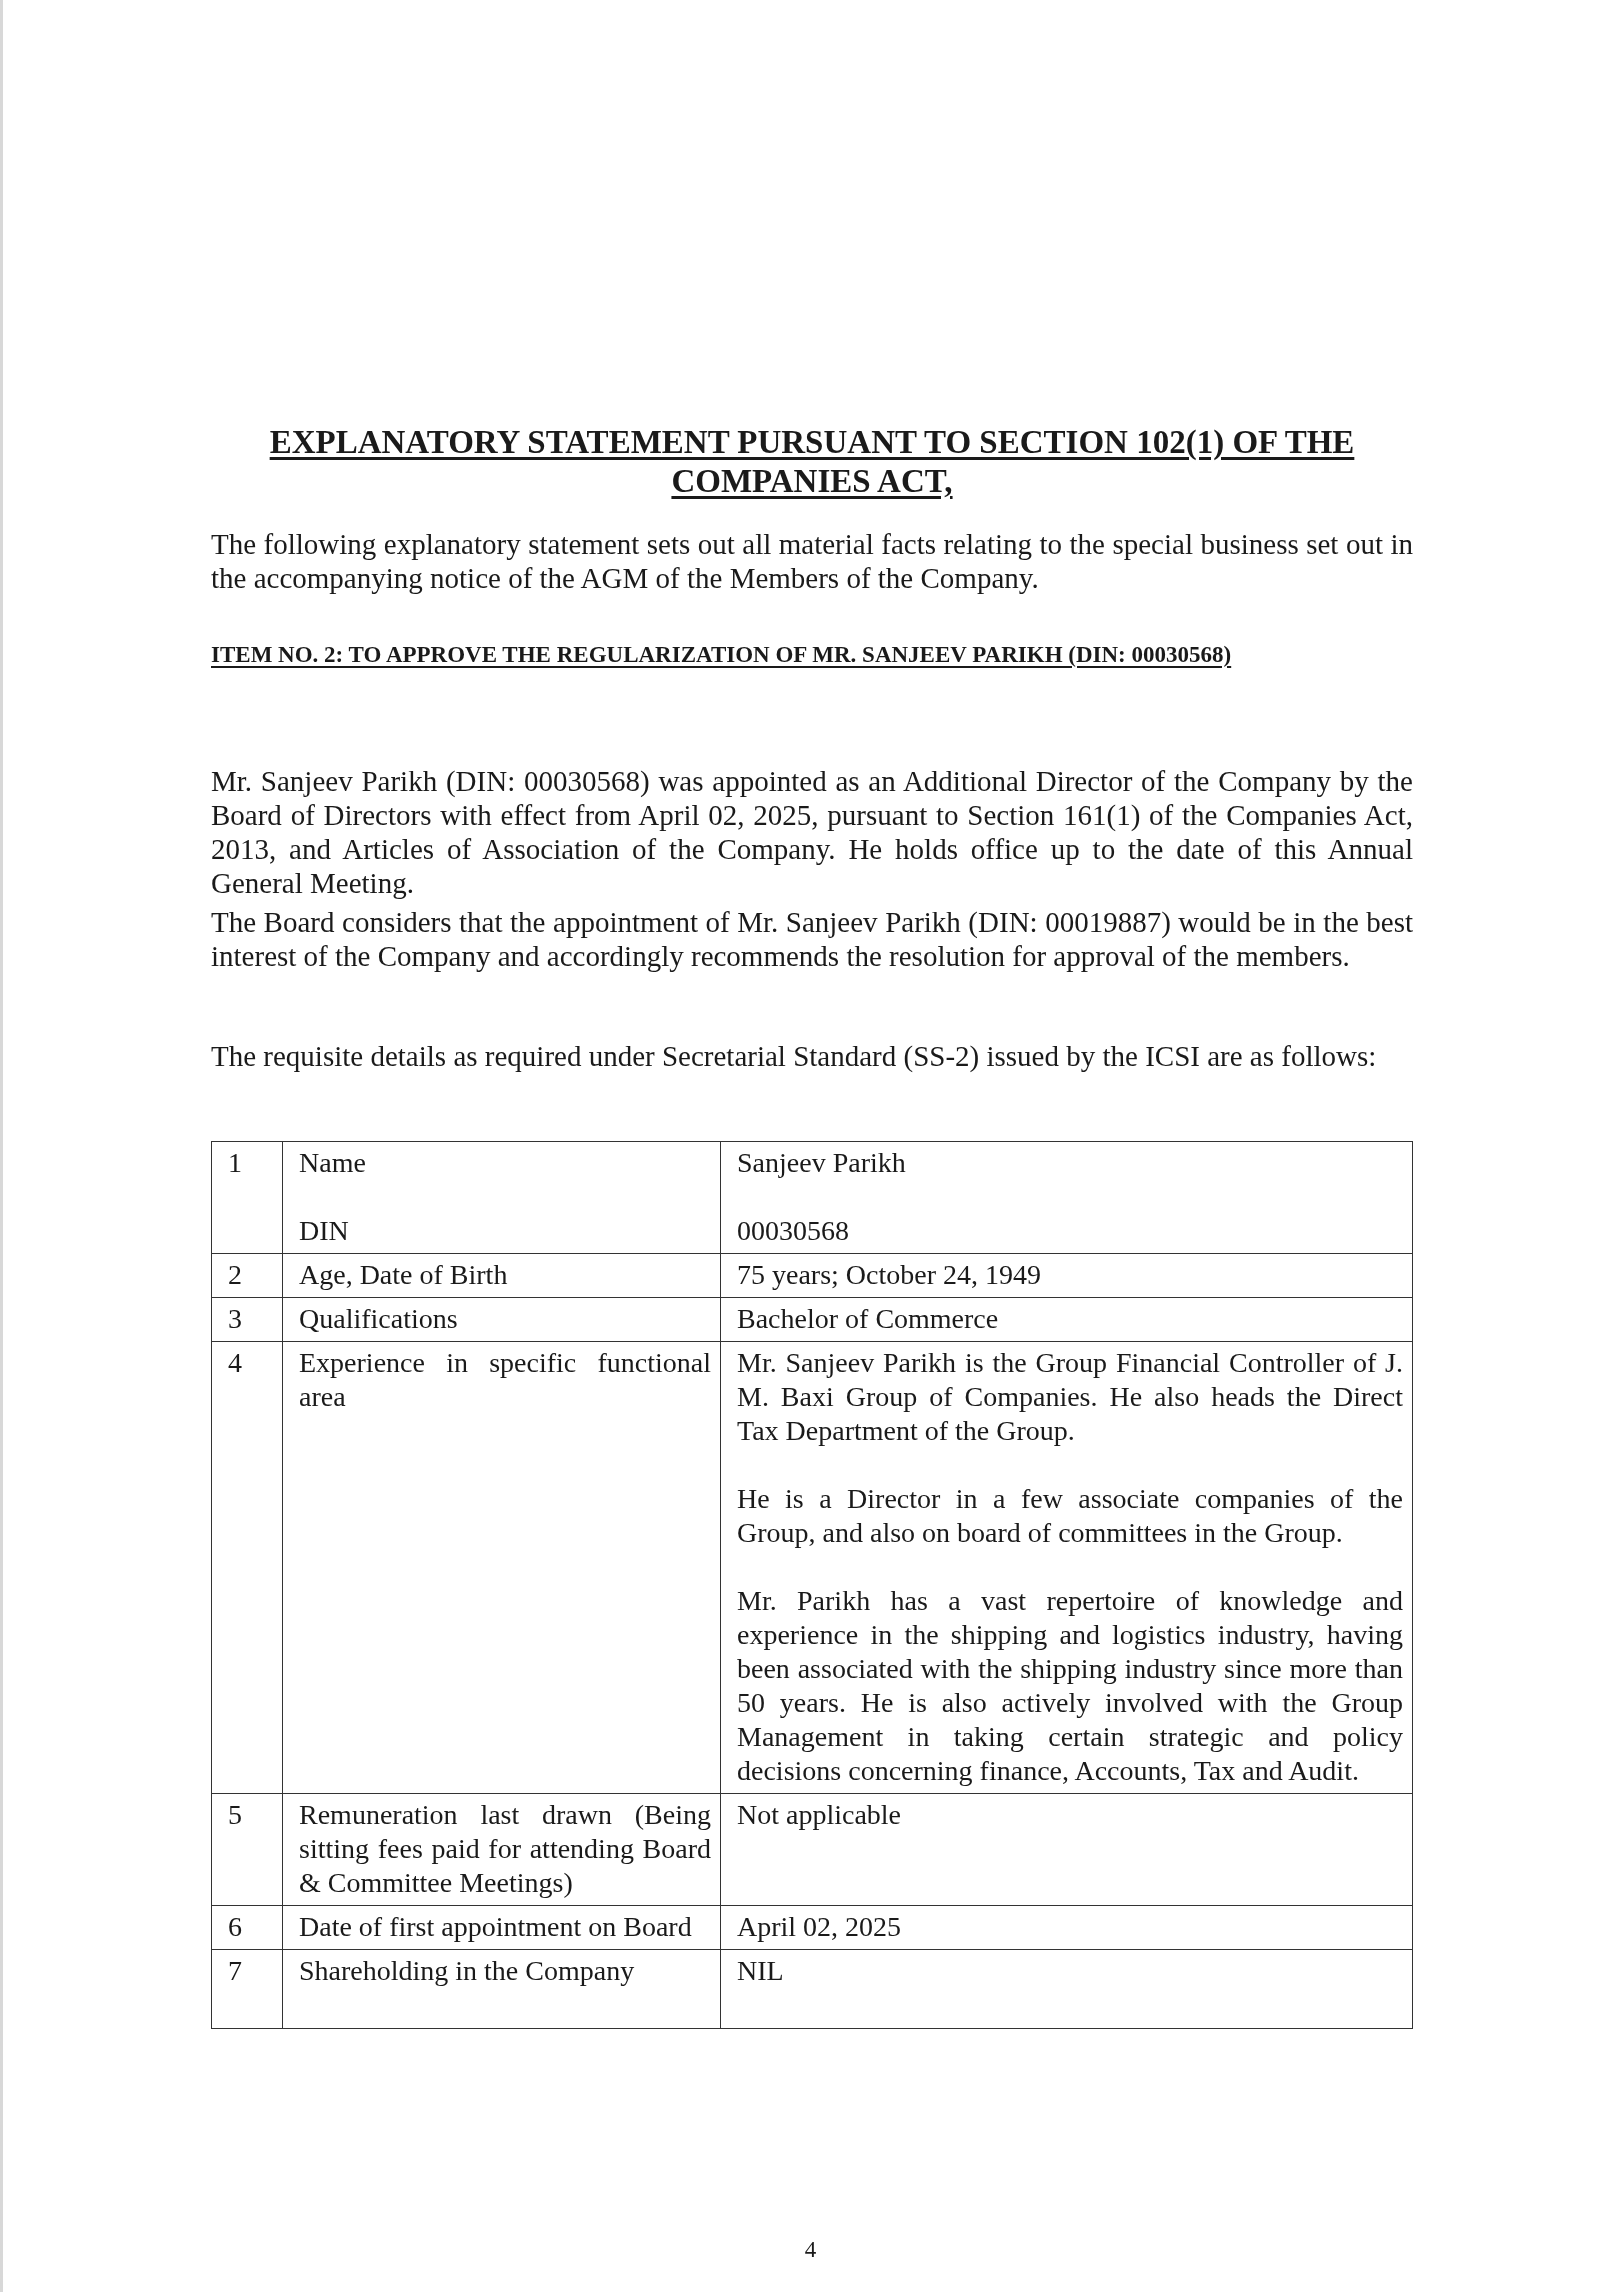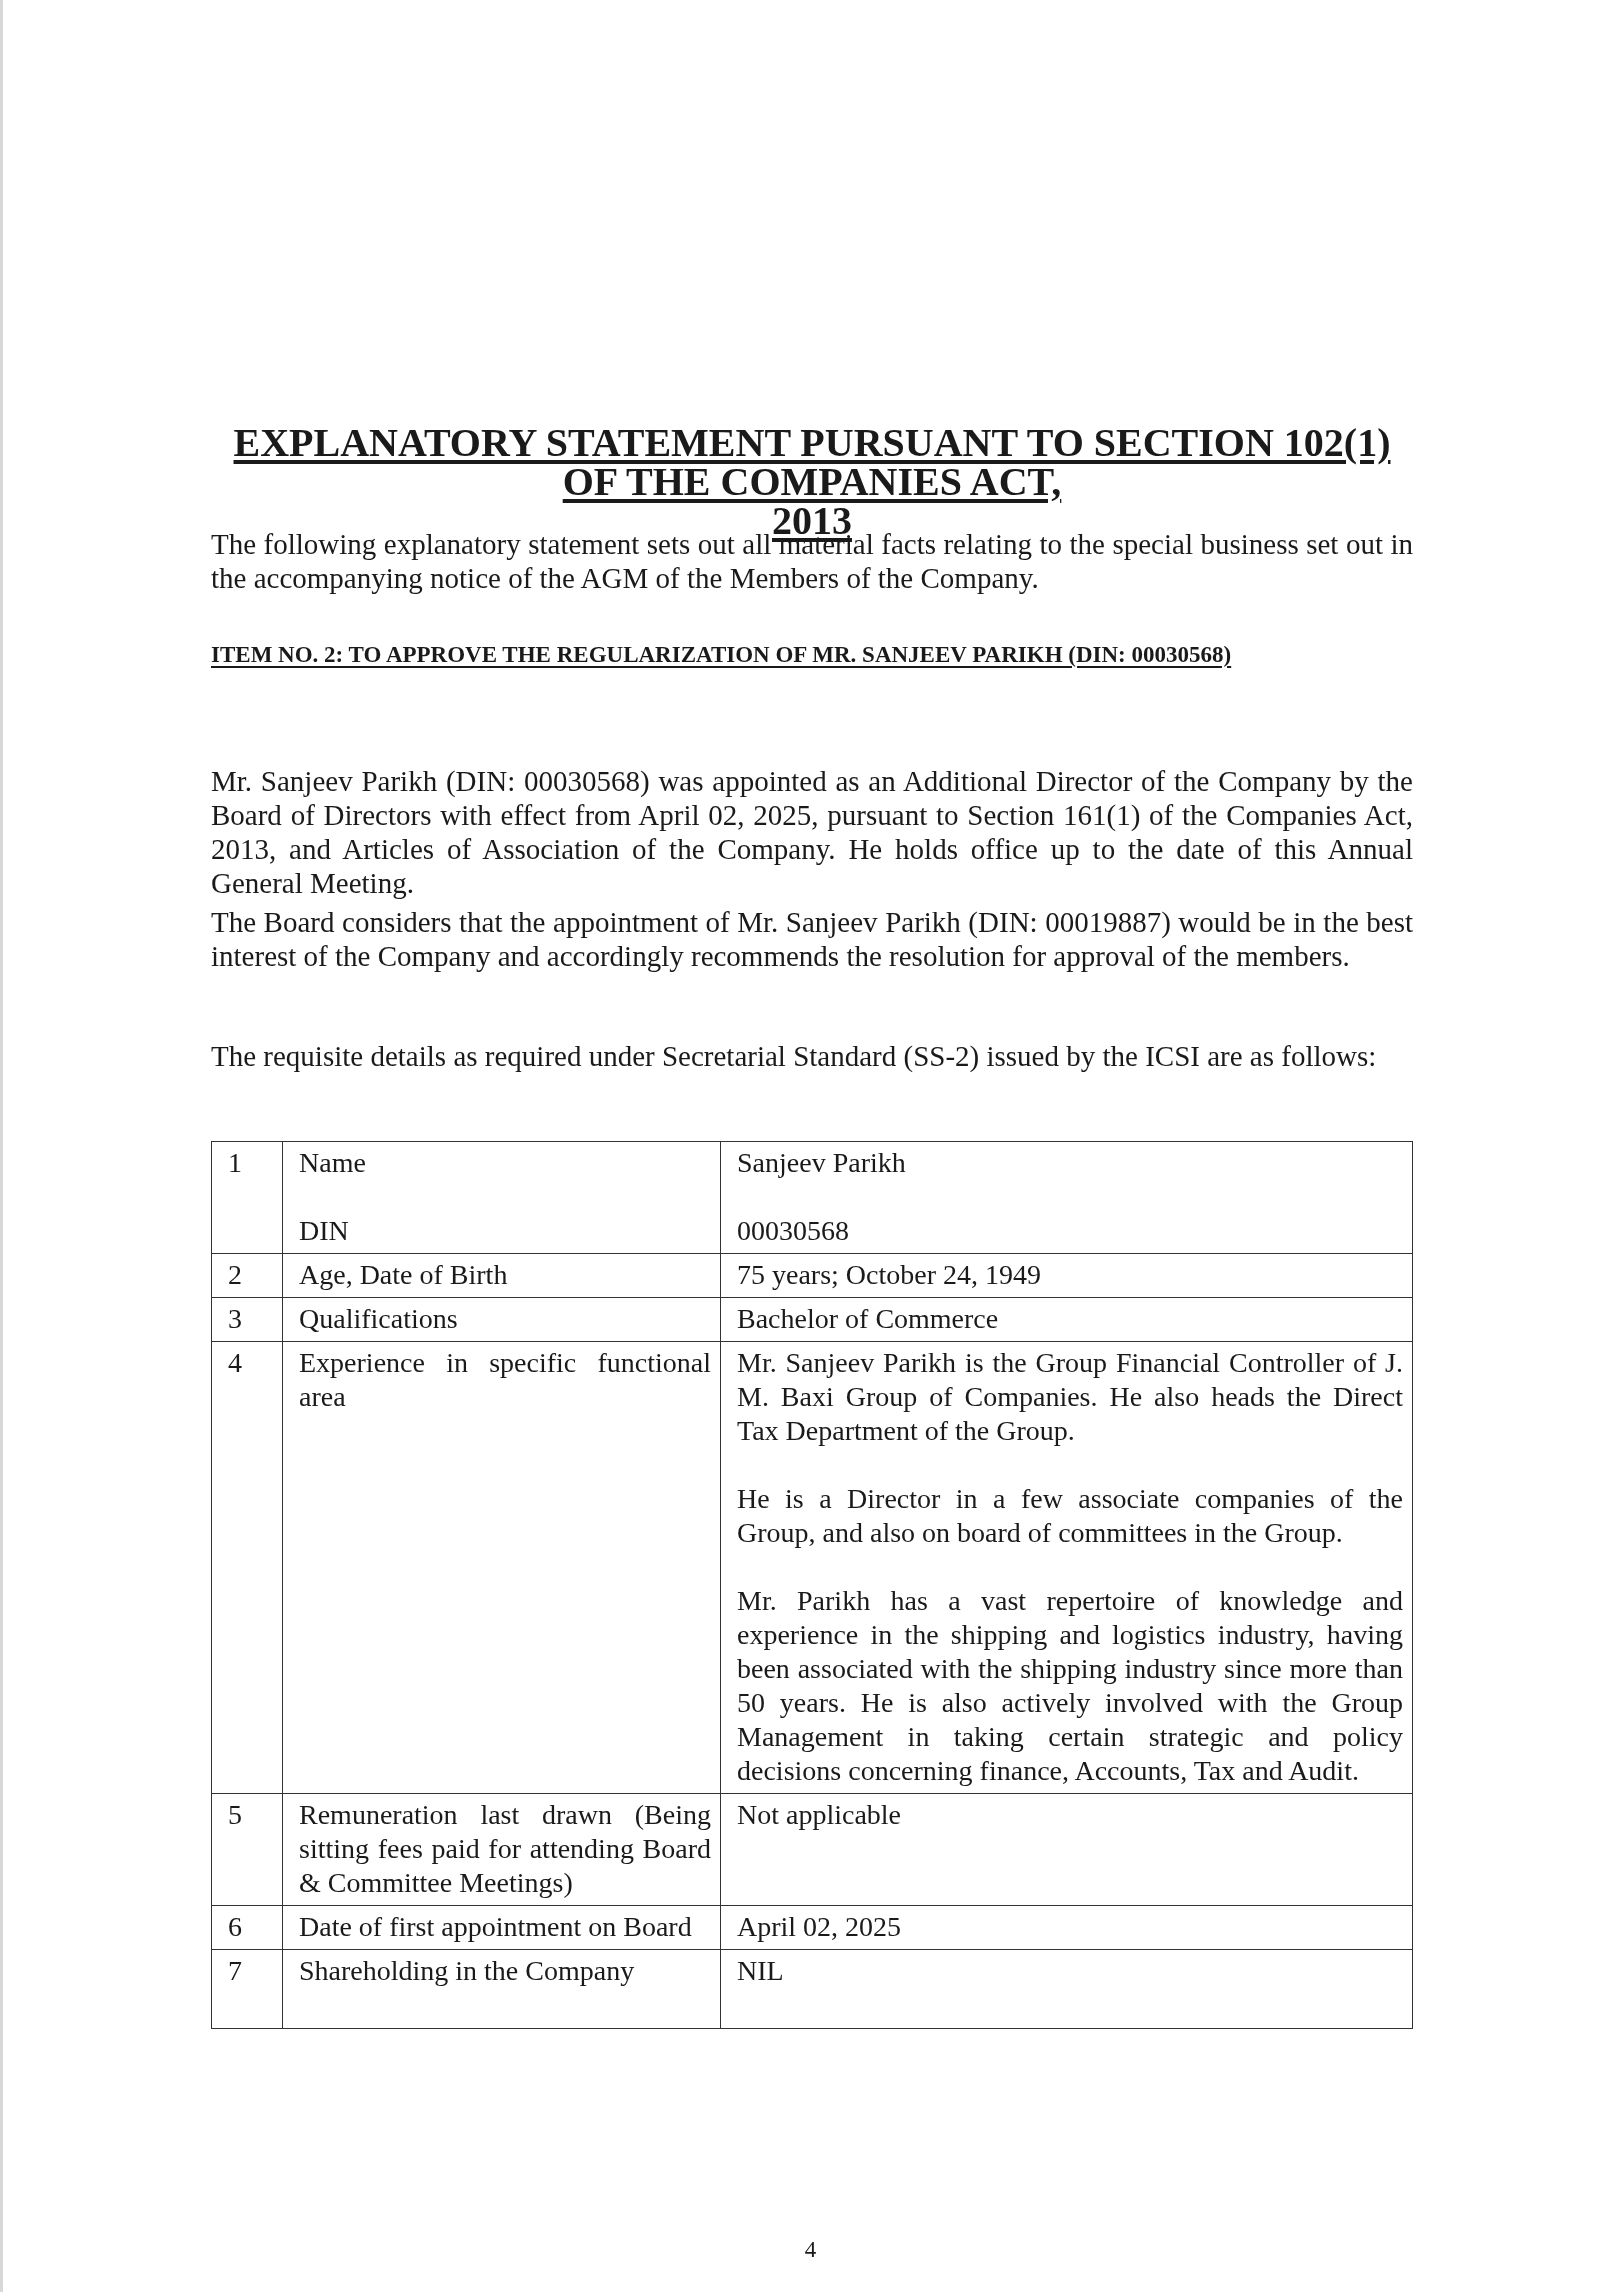--- a/index.html
+++ b/index.html
@@ -5,21 +5,21 @@
   html, body { margin: 0; padding: 0; }
   body {
     width: 1621px; height: 2293px; background: #ffffff; position: relative;
     font-family: "Liberation Serif", "DejaVu Serif", serif; color: #1a1a1a;
     overflow: hidden;
   }
   .edge { position: absolute; left: 0; top: 0; width: 2.7px; height: 2293px; background: #d8d8d8; }
   .page { position: absolute; left: 211px; top: 0; width: 1202px; }
   .title {
     position: absolute; top: 423px; left: 0; width: 1202px; text-align: center;
-    font-weight: bold; font-size: 40px; line-height: 39px; text-decoration: underline;
+    font-weight: bold; font-size: 33px; line-height: 39px; text-decoration: underline;
     text-underline-offset: 3.6px;
   }
   .para { position: absolute; left: 0; width: 1202px; font-size: 29px; line-height: 34px; text-align: justify; }
   .item-heading {
     position: absolute; left: 0; top: 638px; width: 1202px; font-weight: bold; font-size: 23px;
     line-height: 34px; text-decoration: underline; text-underline-offset: 3.6px;
   }
   table.details {
     position: absolute; left: 0; top: 1141px; width: 1202px; border-collapse: collapse;
     font-size: 28px; line-height: 34px;
@@ -32,21 +32,20 @@
   .page-num { position: absolute; top: 2237px; left: 0; width: 1621px; text-align: center; font-size: 23px; }
 </style>
 </head>
 <body>
 
 <div class="edge"></div>
 
 <div class="page">
   <div class="title">
     <div>EXPLANATORY STATEMENT PURSUANT TO SECTION 102(1) OF THE COMPANIES ACT,</div>
-    <div>2013</div>
   </div>
 
   <div class="para" style="top:527px;">The following explanatory statement sets out all material facts relating to the special business set out in the accompanying notice of the AGM of the Members of the Company.</div>
 
   <div class="item-heading">
     <div>ITEM NO. 2: TO APPROVE THE REGULARIZATION OF MR. SANJEEV PARIKH (DIN: 00030568)</div>
   </div>
 
   <div class="para" style="top:764px;">Mr. Sanjeev Parikh (DIN: 00030568) was appointed as an Additional Director of the Company by the Board of Directors with effect from April 02, 2025, pursuant to Section 161(1) of the Companies Act, 2013, and Articles of Association of the Company. He holds office up to the date of this Annual General Meeting.</div>
   <div class="para" style="top:905px;">The Board considers that the appointment of Mr. Sanjeev Parikh (DIN: 00019887) would be in the best interest of the Company and accordingly recommends the resolution for approval of the members.</div>

